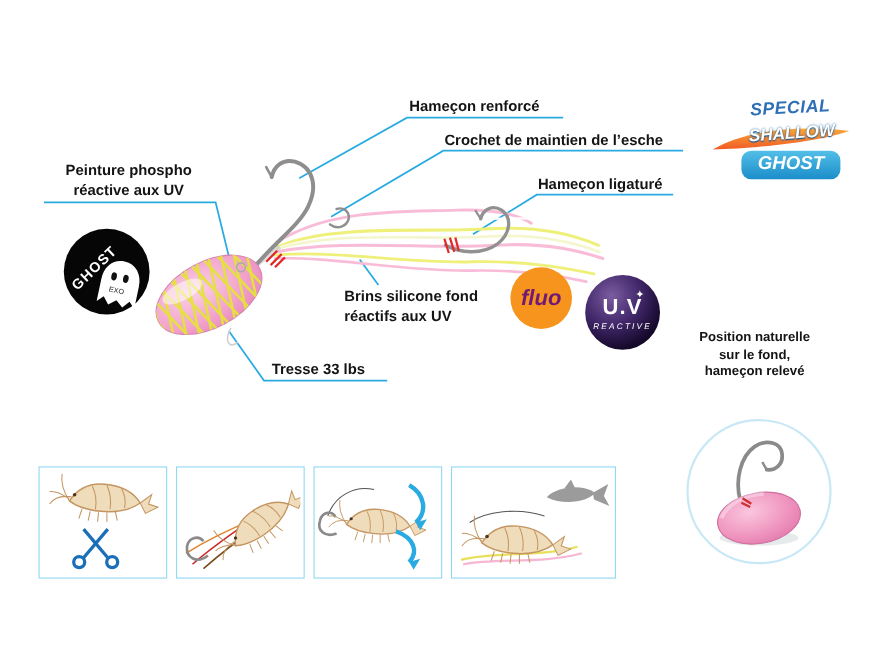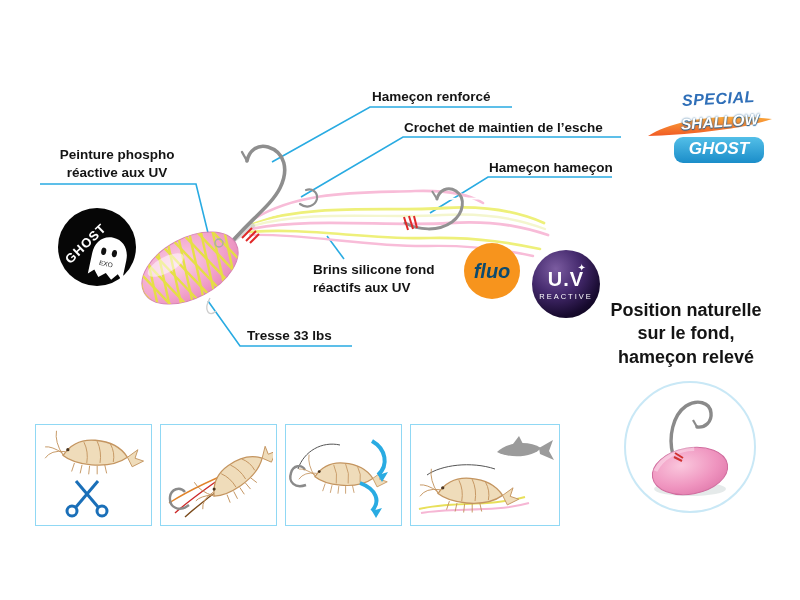--- a/index.html
+++ b/index.html
@@ -6,26 +6,26 @@
   body{width:800px;height:600px;background:#fff;font-family:"Liberation Sans",sans-serif;}
   .canvas{position:relative;width:800px;height:600px;background:#fff;overflow:hidden;}
   .art{position:absolute;left:0;top:0;}
   .label{position:absolute;font-size:13.5px;color:#141414;white-space:pre-line;line-height:1.3;font-weight:bold;}
   .center{text-align:center;}
 
   .badge-ghost{position:absolute;left:58px;top:208px;width:78px;height:78px;border-radius:50%;background:#060606;}
   .ghost-word{position:absolute;left:2px;top:28px;color:#fff;font-weight:bold;font-size:13px;letter-spacing:1px;transform:rotate(-44deg);}
   .ghost-icon{position:absolute;right:5px;bottom:4px;transform:rotate(12deg);}
 
-  .badge-fluo{position:absolute;left:464px;top:243px;width:56px;height:56px;border-radius:50%;background:#f7941d;display:flex;align-items:center;justify-content:center;color:#0c4a6e;font-style:italic;font-weight:bold;font-size:20px;}
+  .badge-fluo{position:absolute;left:464px;top:243px;width:56px;height:56px;border-radius:50%;background:#f7941d;display:flex;align-items:center;justify-content:center;color:#701a75;font-style:italic;font-weight:bold;font-size:20px;}
 
   .badge-uv{position:absolute;left:532px;top:250px;width:68px;height:68px;border-radius:50%;display:flex;flex-direction:column;align-items:center;justify-content:center;color:#fff;
     background:radial-gradient(circle at 35% 28%, #7b5ca0 0%, #452a6e 38%, #170a2e 72%, #05010d 100%);}
   .uv-main{font-weight:bold;font-size:20px;letter-spacing:1px;}
-  .uv-sub{font-size:7.5px;letter-spacing:2px;margin-top:1px;}
+  .uv-sub{font-size:7.5px;letter-spacing:2px;margin-top:1px;font-style:italic;}
   .uv-star{position:absolute;top:12px;right:14px;font-size:10px;color:#fff;}
 
   .logo{position:absolute;left:650px;top:90px;width:120px;height:78px;}
   .logo-special{position:absolute;top:0;left:32px;color:#2f6fb8;font-weight:bold;font-style:italic;font-size:16px;letter-spacing:0.5px;transform:rotate(-3deg);}
   .logo-swoosh{position:absolute;left:-4px;top:20px;}
   .logo-shallow{position:absolute;top:23px;left:22px;width:96px;text-align:center;color:#fff;font-weight:bold;font-style:italic;font-size:15.5px;transform:rotate(-4deg);text-shadow:0 0 2px #1b5e93,0 1px 1px #1b5e93;}
   .logo-zones{position:absolute;top:47px;left:24px;width:90px;text-align:center;color:#fff;font-weight:bold;font-style:italic;font-size:17px;padding:2px 0 4px;border-radius:9px;background:linear-gradient(180deg,#53bfe8,#1b8dc9);}
 
   .photo-circle{position:absolute;left:622px;top:379px;}
 
@@ -126,27 +126,27 @@
           <path d="M242,300 L224,236"></path>
       </g>
       <ellipse cx="170" cy="254" rx="20" ry="8" fill="#fff" opacity="0.5"></ellipse>
     </g>
     <circle cx="219" cy="243" r="4" fill="none" stroke="#ababab" stroke-width="1.5"></circle>
     <path d="M210,298 C203,310 209,318 216,311" stroke="#cfcfcf" stroke-width="1.4" fill="none"></path>
   </svg>
 
   <div class="label" style="left:372px;top:88px;">Hameçon renforcé</div>
   <div class="label" style="left:404px;top:119px;">Crochet de maintien de l’esche</div>
-  <div class="label" style="left:489px;top:159px;">Hameçon hameçon</div>
+  <div class="label" style="left:489px;top:159px;">Hameçon ligaturé</div>
   <div class="label center" style="left:38px;top:146px;width:158px;text-align:center;">Peinture phospho
 réactive aux UV</div>
   <div class="label" style="left:313px;top:261px;">Brins silicone fond
 réactifs aux UV</div>
   <div class="label" style="left:247px;top:327px;">Tresse 33 lbs</div>
-  <div class="label center" style="left:600px;top:299px;width:172px;font-size:18px;">Position naturelle
+  <div class="label center" style="left:600px;top:299px;width:172px;font-size:12px;">Position naturelle
 sur le fond,
 hameçon relevé</div>
 
   <div class="badge-ghost">
     <span class="ghost-word">GHOST</span>
     <svg class="ghost-icon" width="44" height="48" viewBox="0 0 40 44">
       <path d="M20,3 C10,3 4,11 4,21 L4,40 L9,35 L14,41 L20,36 L26,41 L31,35 L36,40 L36,21 C36,11 30,3 20,3 Z" fill="#fff"></path>
       <ellipse cx="14" cy="17" rx="2.3" ry="3.4" fill="#111"></ellipse>
       <ellipse cx="24" cy="17" rx="2.3" ry="3.4" fill="#111"></ellipse>
       <text x="12" y="30" font-size="6" fill="#222">EXO</text>

